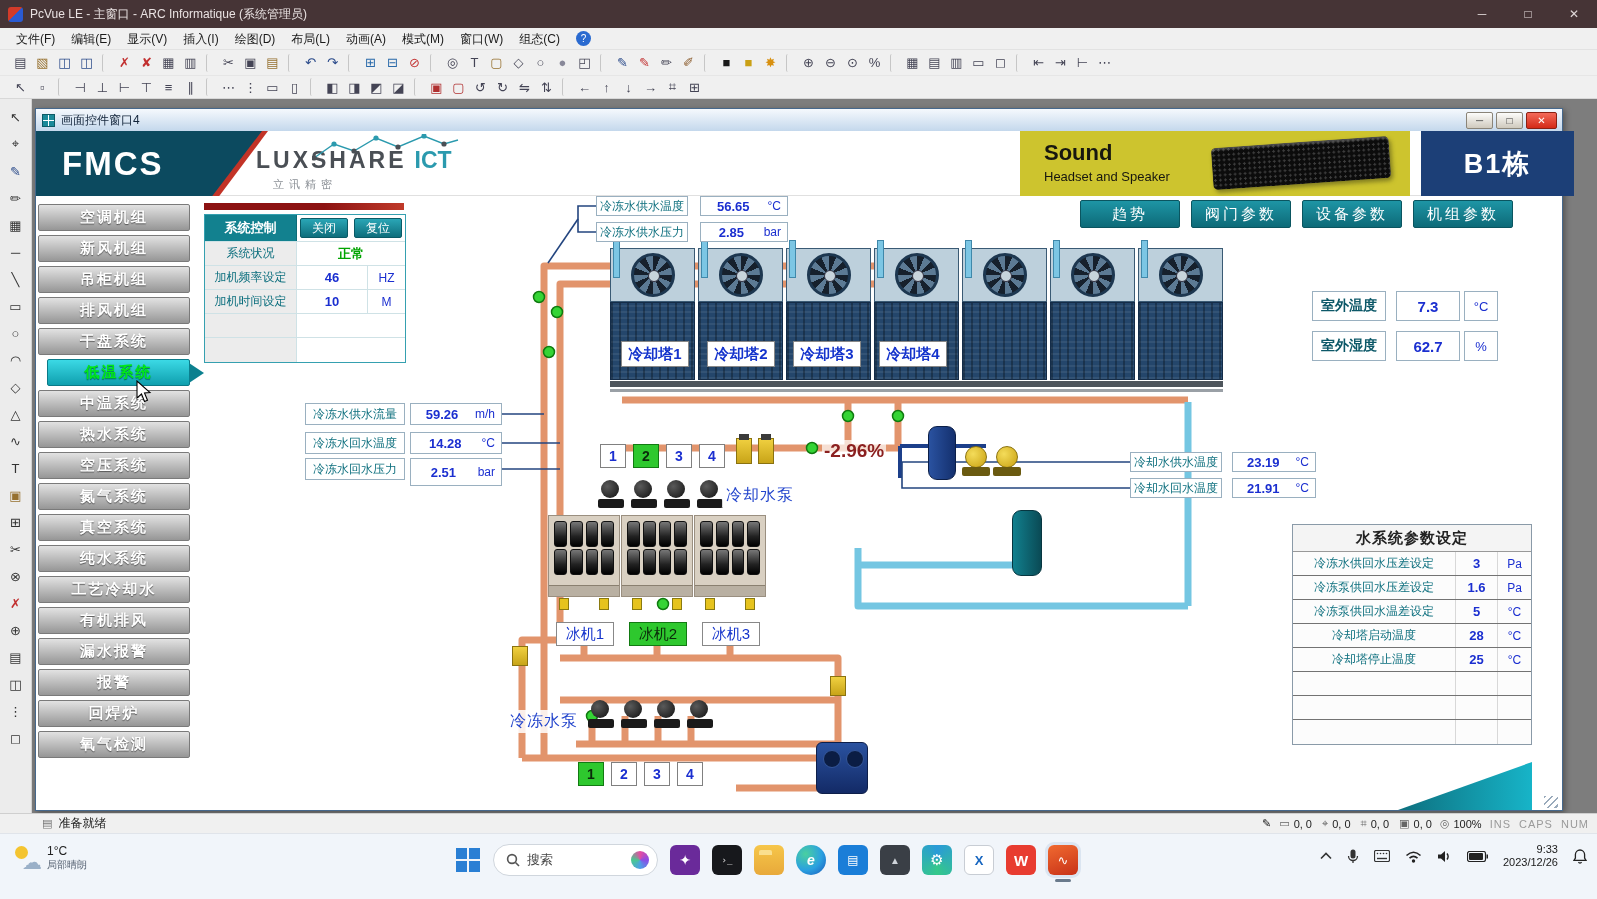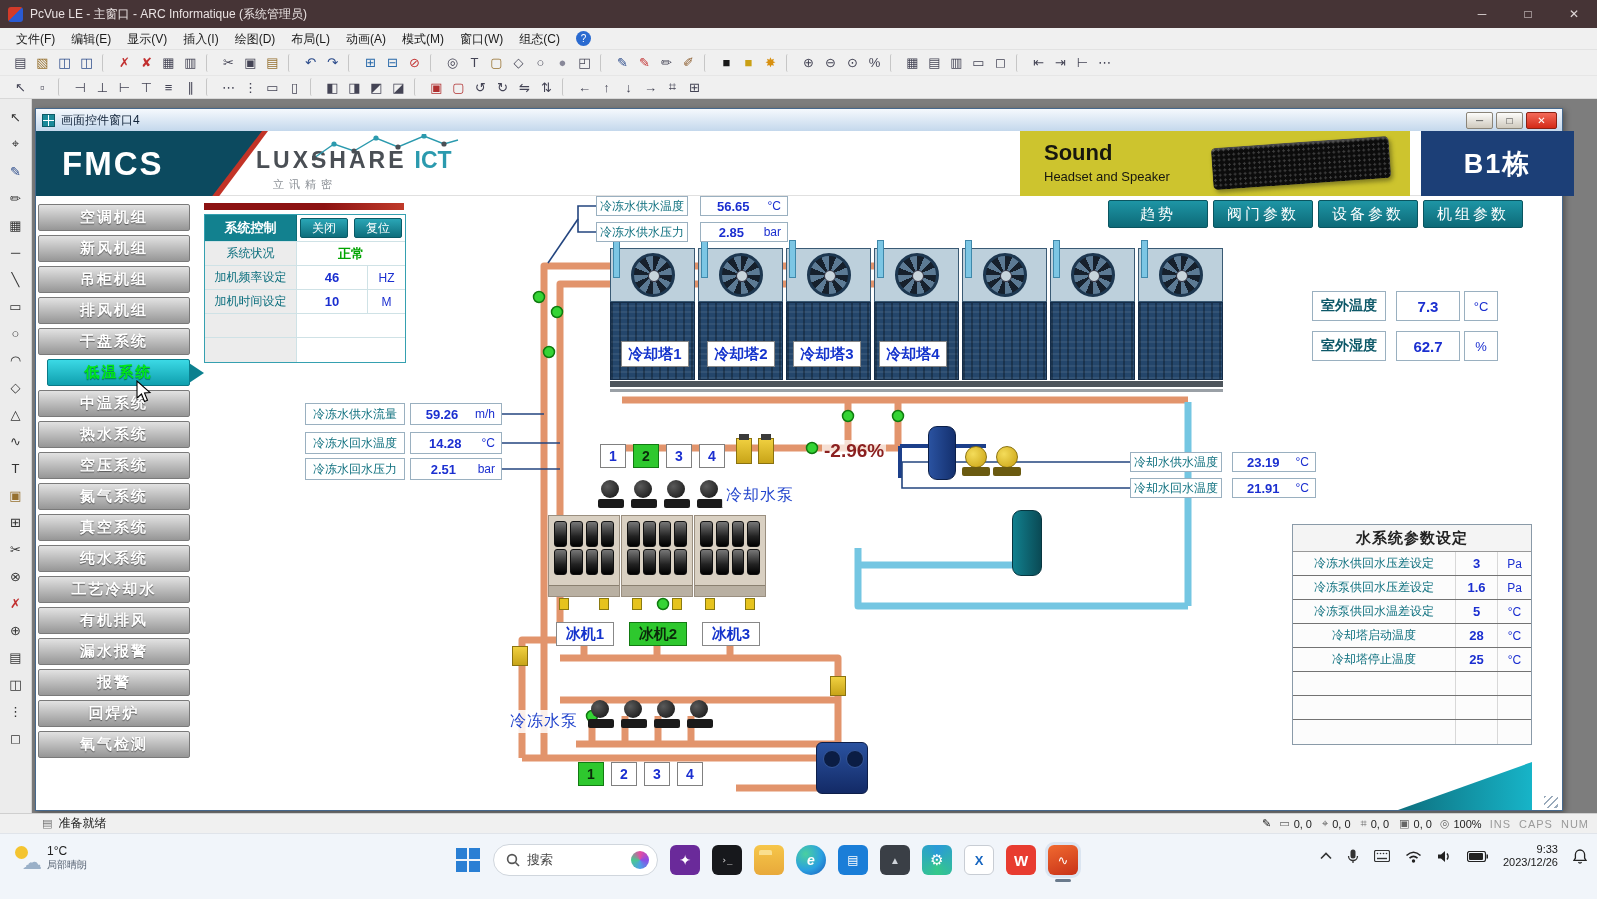--- a/index.html
+++ b/index.html
@@ -114,21 +114,21 @@
   .cp-row:last-child { border-bottom:none; }
   .cp-row.hd { height:27px; }
   .cp-label { width:92px; background:#ececec; color:#0d6f7e; font-size:12px; display:flex; align-items:center; justify-content:center; border-right:1px solid #cfe2e6; }
   .cp-title { width:92px; background:#12818f; color:#fff; font-size:13px; font-weight:bold; display:flex; align-items:center; justify-content:center; border-right:1px solid #0d6b77; }
   .cp-btn { flex:1; margin:3px; background:linear-gradient(180deg,#2aa6b6,#0e6e7c); color:#fff; font-size:12px; border:1px solid #0a5a66; border-radius:2px; display:flex; align-items:center; justify-content:center; }
   .cp-val { flex:1; color:#1b2fd0; font-weight:bold; font-size:13px; display:flex; align-items:center; justify-content:center; }
   .cp-ok { color:#00a400; }
   .cp-unit { width:38px; color:#1b2fd0; font-size:12px; display:flex; align-items:center; justify-content:center; border-left:1px solid #cfe2e6; }
 
   
-  .navs { left:1108px; top:200px; display:flex; gap:5px; z-index:4; }
+  .navs { left:1080px; top:200px; display:flex; gap:11px; z-index:4; }
   .nav-btn { width:100px; height:28px; background:linear-gradient(180deg,#1e95a5,#0d6a78); border:1px solid #0a5560; border-radius:2px; color:#fff; font-size:15px; display:flex; align-items:center; justify-content:center; letter-spacing:3px; }
 
   
   .outrow { display:flex; z-index:3; position:absolute; }
   .outrow .olbl { width:74px; height:30px; background:#fff; border:1px solid #9ab0c0; color:#0c5868; font-size:14px; font-weight:bold; display:flex; align-items:center; justify-content:center; }
   .outrow .oval { width:64px; height:30px; margin-left:10px; background:#fff; border:1px solid #9ab0c0; color:#1b2fd0; font-size:15px; font-weight:bold; display:flex; align-items:center; justify-content:center; }
   .outrow .ounit { width:34px; height:30px; margin-left:4px; background:#fff; border:1px solid #9ab0c0; color:#1b2fd0; font-size:13px; display:flex; align-items:center; justify-content:center; }
 
   
   .towers { left:610px; top:248px; display:flex; gap:3px; z-index:2; }
@@ -146,21 +146,21 @@
 
   
   .chillers { left:548px; top:515px; display:flex; gap:1px; z-index:3; }
   .chiller { width:72px; height:82px; background:#d9d0c2; border:1px solid #9a8f80; position:relative; padding:3px 2px; }
   .c-row { display:flex; gap:3px; margin:2px 3px; }
   .cyl { width:13px; height:26px; border-radius:3px; background:linear-gradient(180deg,#777 0%,#222 60%,#000 100%); border:1px solid #111; }
   .c-base { position:absolute; left:0; bottom:0; width:100%; height:11px; background:#b9b0a2; border-top:1px solid #8a8070; }
   .yv { position:absolute; bottom:-14px; width:10px; height:12px; background:#e6c31e; border:1px solid #8a7a10; }
   .yv.l { left:10px; } .yv.r { right:10px; }
   .c-tags { left:556px; top:622px; display:flex; gap:15px; z-index:3; }
-  .c-tag { width:58px; height:24px; background:#fff; border:1px solid #888; color:#1433cc; font-size:15px; font-weight:bold; display:flex; align-items:center; justify-content:center; }
+  .c-tag { width:58px; height:24px; background:#fff; border:1px solid #888; color:#1433cc; font-size:15px; font-weight:normal; display:flex; align-items:center; justify-content:center; }
   .c-tag.on { background:#2ec82e; color:#0a2a0a; border-color:#127a12; }
 
   
   .numrow { display:flex; gap:7px; position:absolute; z-index:3; }
   .numbox { width:26px; height:24px; background:#fff; border:1px solid #808080; color:#1b2fd0; font-weight:bold; font-size:14px; display:flex; align-items:center; justify-content:center; }
   .numbox.on { background:#2ec82e; color:#0a2a0a; border-color:#127a12; }
   .bpump { position:absolute; width:26px; height:30px; z-index:3; }
   .bpump::before { content:""; position:absolute; left:3px; top:2px; width:18px; height:18px; border-radius:50%; background:radial-gradient(circle at 35% 35%,#5a5a5a,#111); }
   .bpump::after { content:""; position:absolute; left:0; bottom:0; width:26px; height:9px; background:#1a1a1a; border-radius:2px; }
   .pump-lbl { position:absolute; color:#2244cc; font-size:16px; background:rgba(255,255,255,.85); padding:1px 4px; z-index:3; letter-spacing:1px; }
@@ -585,21 +585,21 @@
   <span class="abs valbox z3" style="left:410px;top:403px;width:92px;height:22px">
     <i class="val">59.26</i>
       <i class="unit">m/h</i>
   </span>
   <span class="abs lblbox z3" style="left:305px;top:432px;width:100px;height:22px">冷冻水回水温度</span>
   <span class="abs valbox z3" style="left:410px;top:432px;width:92px;height:22px">
     <i class="val">14.28</i>
       <i class="unit">°C</i>
   </span>
   <span class="abs lblbox z3" style="left:305px;top:458px;width:100px;height:22px">冷冻水回水压力</span>
-  <span class="abs valbox z3" style="left:410px;top:458px;width:92px;height:22px">
+  <span class="abs valbox z3" style="left:410px;top:458px;width:92px;height:28px">
     <i class="val">2.51</i>
       <i class="unit">bar</i>
   </span>
 
   <div class="numrow" style="left:600px;top:444px">
 
   <span class="numbox">1</span>
       <span class="numbox on">2</span>
       <span class="numbox">3</span>
       <span class="numbox">4</span>

